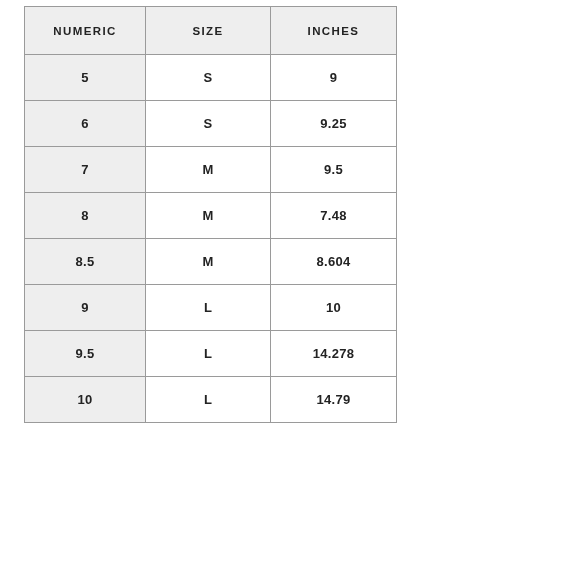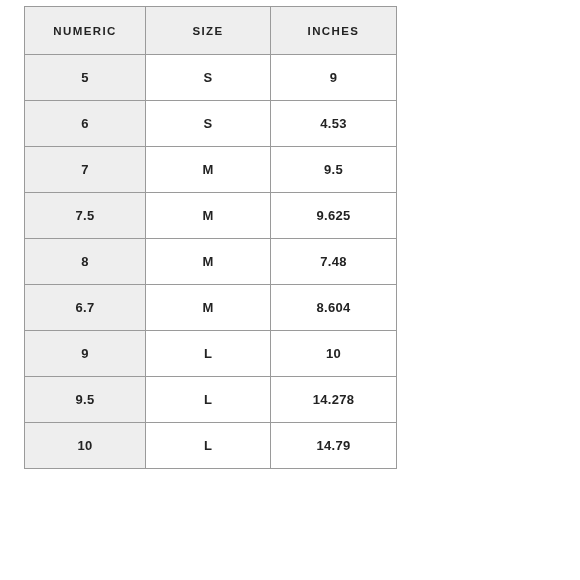--- a/index.html
+++ b/index.html
@@ -82,39 +82,34 @@
     </thead>
     <tbody>
       <tr>
         <td class="cell-numeric">5</td>
         <td class="cell-size">S</td>
         <td class="cell-inches">9</td>
       </tr>
       <tr>
         <td class="cell-numeric">6</td>
         <td class="cell-size">S</td>
-        <td class="cell-inches">4.53</td>
+        <td class="cell-inches">9.25</td>
       </tr>
       <tr>
         <td class="cell-numeric">7</td>
         <td class="cell-size">M</td>
         <td class="cell-inches">9.5</td>
       </tr>
       <tr>
-        <td class="cell-numeric">7.5</td>
-        <td class="cell-size">M</td>
-        <td class="cell-inches">9.625</td>
-      </tr>
-      <tr>
         <td class="cell-numeric">8</td>
         <td class="cell-size">M</td>
         <td class="cell-inches">7.48</td>
       </tr>
       <tr>
-        <td class="cell-numeric">6.7</td>
+        <td class="cell-numeric">8.5</td>
         <td class="cell-size">M</td>
         <td class="cell-inches">8.604</td>
       </tr>
       <tr>
         <td class="cell-numeric">9</td>
         <td class="cell-size">L</td>
         <td class="cell-inches">10</td>
       </tr>
       <tr>
         <td class="cell-numeric">9.5</td>

